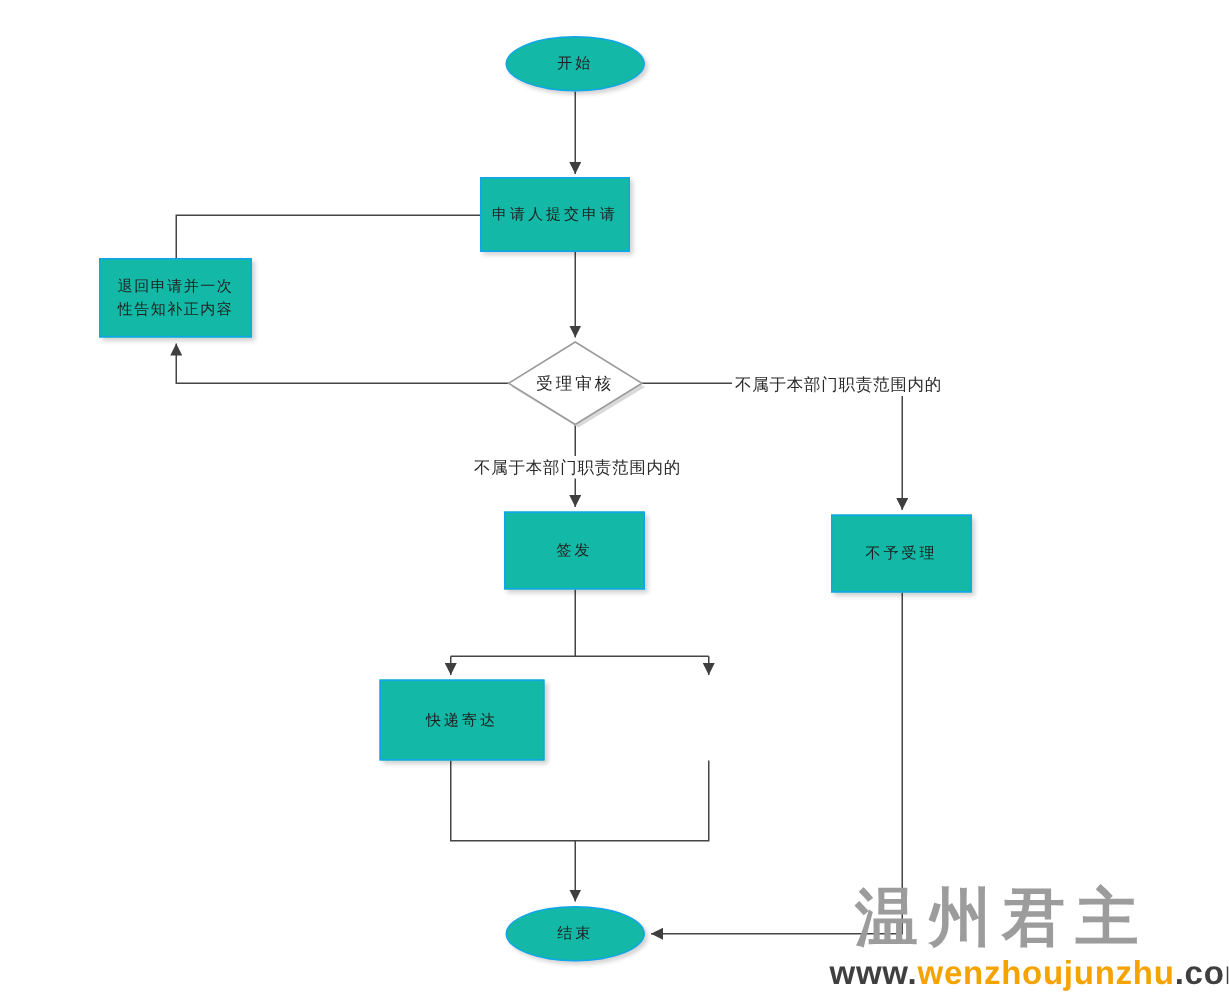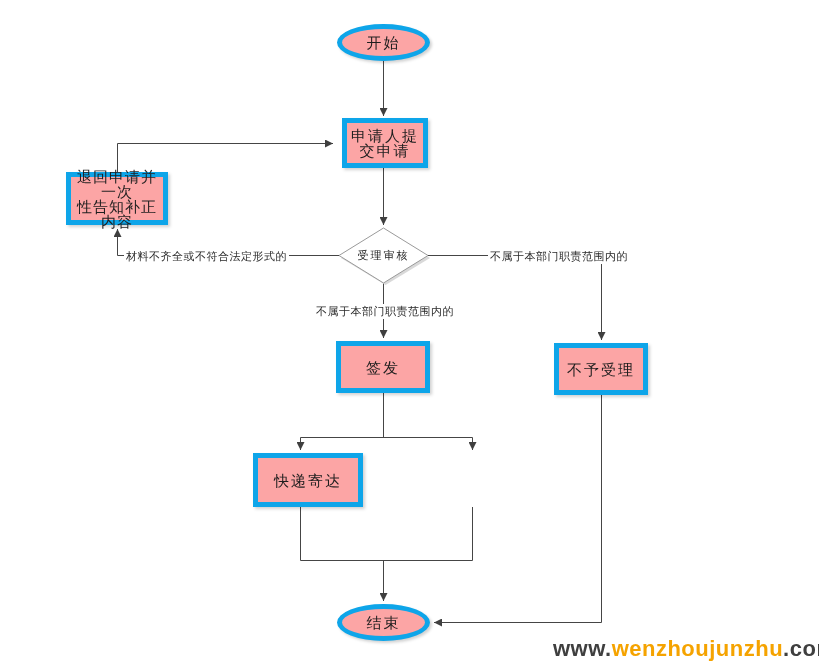--- a/index.html
+++ b/index.html
@@ -7,27 +7,27 @@
     position: relative;
     width: 819px;
     height: 672px;
     background: #ffffff;
     font-family: "Liberation Sans", sans-serif;
     overflow: hidden;
   }
   .edges-layer { position: absolute; left: 0; top: 0; }
   .node {
     position: absolute;
-    background: #fca5a5;
-    border: 5px solid #0ea5e9;
+    background: #14b8a6;
+    border: 1px solid #0ea5e9;
     display: flex;
     flex-direction: column;
     align-items: center;
     justify-content: center;
-    font-size: 15px;
+    font-size: 10px;
     color: #1e1e1e;
     letter-spacing: 2px;
     text-align: center;
     box-sizing: border-box;
     box-shadow: 2px 2px 3px rgba(0,0,0,0.18);
     line-height: 15px;
   }
   .ellipse { border-radius: 50%; }
   .diamond-label {
     position: absolute;
@@ -97,21 +97,21 @@
       <path d="M601.5,395 V622.5 H434" marker-end="url(#arrow)"></path>
     </g>
     <polygon points="385.5,231 430,258 385.5,285 341,258" fill="#d9d9d9"></polygon>
     <polygon points="383.5,228 428,255.5 383.5,283 339,255.5" fill="#ffffff" stroke="#9a9a9a"></polygon>
   </svg>
 
   <div class="node ellipse" style="left:337px;top:24px;width:93px;height:37px">
     <span>开始</span>
   </div>
 
-  <div class="node" style="left:342px;top:118px;width:86px;height:50px">
+  <div class="node" style="left:320px;top:118px;width:100px;height:50px">
     <span>申请人提交申请</span>
   </div>
 
   <div class="node" style="left:66px;top:172px;width:102px;height:53px;letter-spacing:1px">
     <span>退回申请并一次</span>
     <span>性告知补正内容</span>
   </div>
 
   <div class="diamond-label" style="left:339px;top:243px;width:89px;height:25px">受理审核</div>
 
@@ -125,21 +125,21 @@
 
   <div class="node" style="left:253px;top:453px;width:110px;height:54px">
     <span>快递寄达</span>
   </div>
 
 
   <div class="node ellipse" style="left:337px;top:604px;width:93px;height:37px">
     <span>结束</span>
   </div>
 
-  <div class="edge-label" style="left:124px;top:249px">材料不齐全或不符合法定形式的</div>
   <div class="edge-label" style="left:488px;top:249px">不属于本部门职责范围内的</div>
   <div class="edge-label" style="left:314px;top:304px">不属于本部门职责范围内的</div>
 
+  <div class="watermark-brand">温州君主</div>
   <div class="watermark-url">
     <span class="url-prefix">www.</span><span class="url-domain">wenzhoujunzhu</span><span class="url-suffix">.com</span>
   </div>
 
 </div>
 
 </body></html>

